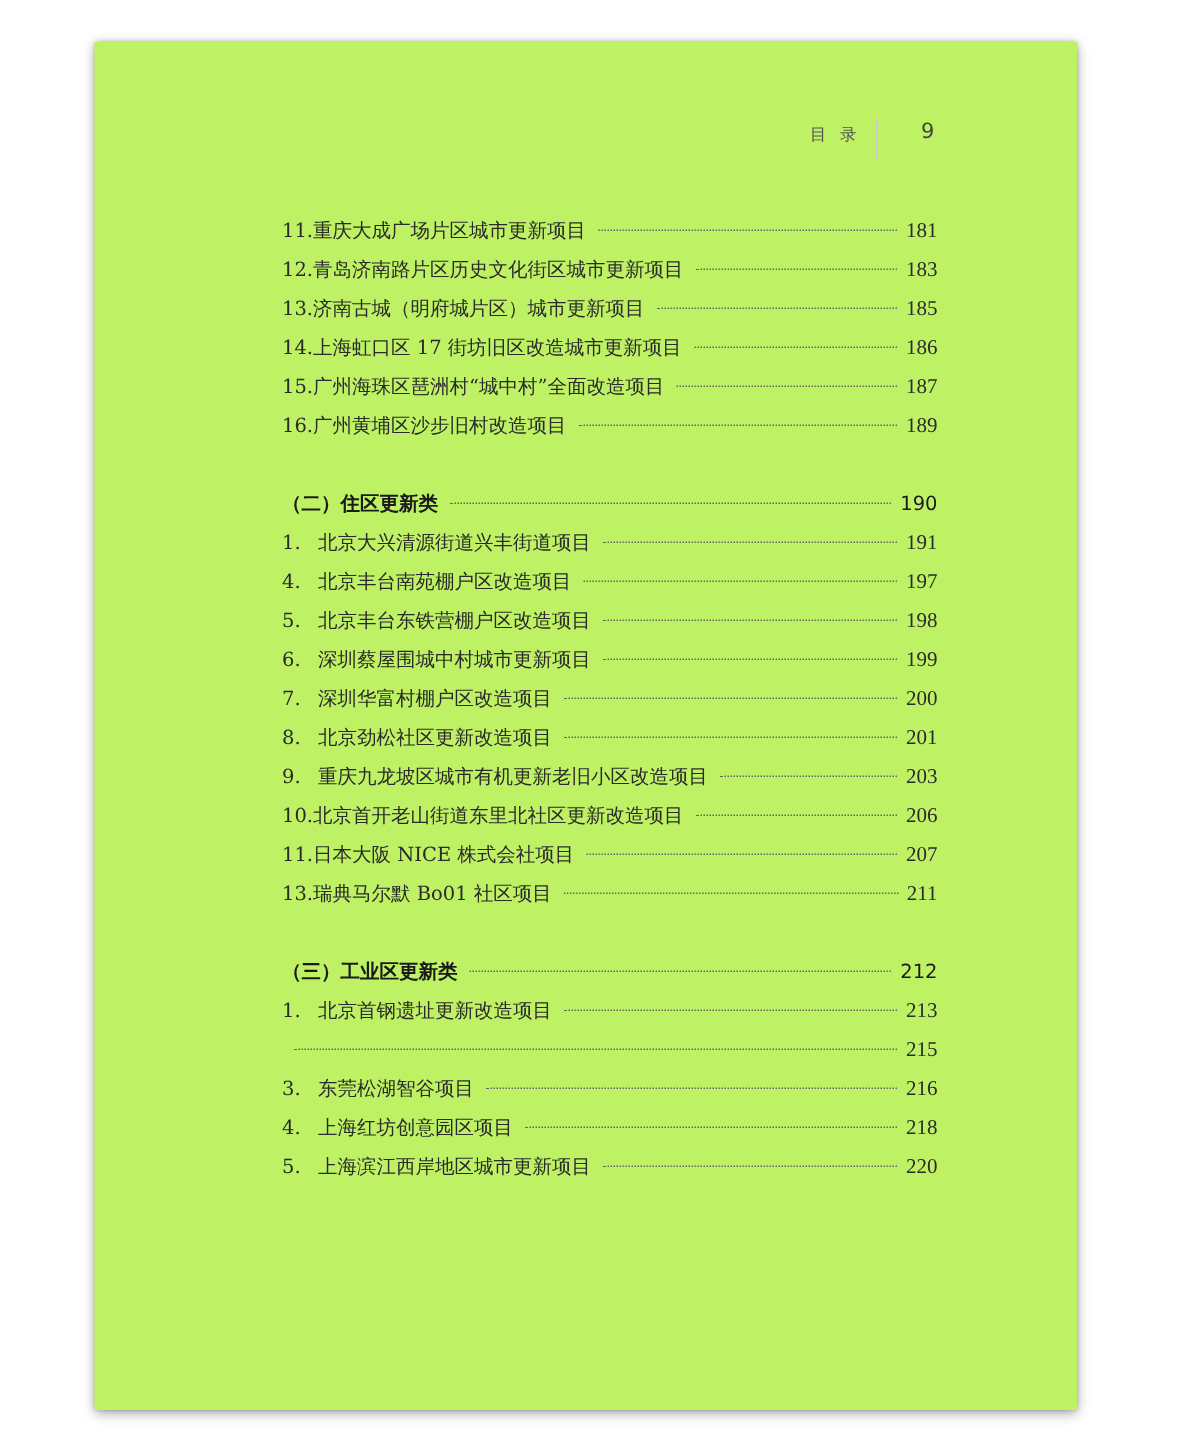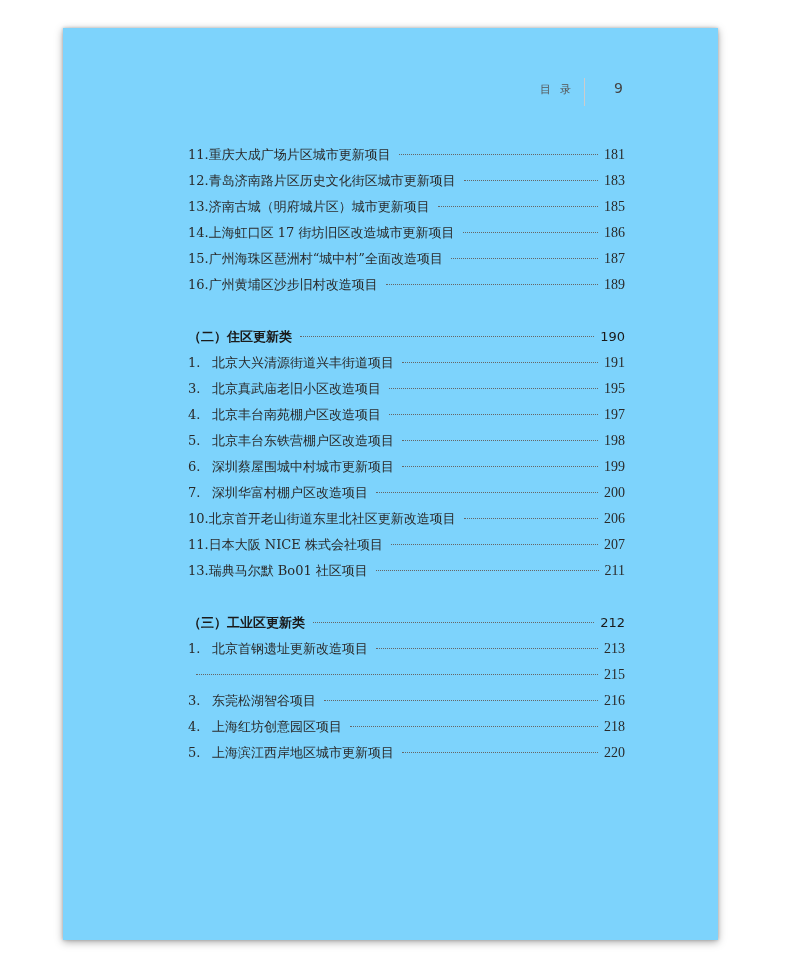--- a/index.html
+++ b/index.html
@@ -9,21 +9,21 @@
       width: 790px;
       height: 962px;
       overflow: hidden;
     }
     .page {
       position: absolute;
       left: 63px;
       top: 28px;
       width: 655px;
       height: 912px;
-      background: #7dd3fc;
+      background: #bef264;
       box-shadow: 0 2px 8px rgba(0,0,0,0.35), 0 0 3px rgba(0,0,0,0.2);
     }
     .running-header {
       position: absolute;
       top: 50px;
       left: 0;
       width: 655px;
       height: 30px;
     }
     .header-title {
@@ -155,43 +155,48 @@
       <span class="toc-label">（二）住区更新类</span>
       <span class="toc-leader"></span>
       <span class="toc-page">190</span>
     </div>
     <div class="toc-row">
       <span class="toc-label"><span class="toc-num wide">1.</span><span>北京大兴清源街道兴丰街道项目</span></span>
       <span class="toc-leader"></span>
       <span class="toc-page">191</span>
     </div>
     <div class="toc-row">
-      <span class="toc-label"><span class="toc-num wide">3.</span><span>北京真武庙老旧小区改造项目</span></span>
-      <span class="toc-leader"></span>
-      <span class="toc-page">195</span>
-    </div>
-    <div class="toc-row">
       <span class="toc-label"><span class="toc-num wide">4.</span><span>北京丰台南苑棚户区改造项目</span></span>
       <span class="toc-leader"></span>
       <span class="toc-page">197</span>
     </div>
     <div class="toc-row">
       <span class="toc-label"><span class="toc-num wide">5.</span><span>北京丰台东铁营棚户区改造项目</span></span>
       <span class="toc-leader"></span>
       <span class="toc-page">198</span>
     </div>
     <div class="toc-row">
       <span class="toc-label"><span class="toc-num wide">6.</span><span>深圳蔡屋围城中村城市更新项目</span></span>
       <span class="toc-leader"></span>
       <span class="toc-page">199</span>
     </div>
     <div class="toc-row">
       <span class="toc-label"><span class="toc-num wide">7.</span><span>深圳华富村棚户区改造项目</span></span>
       <span class="toc-leader"></span>
       <span class="toc-page">200</span>
+    </div>
+    <div class="toc-row">
+      <span class="toc-label"><span class="toc-num wide">8.</span><span>北京劲松社区更新改造项目</span></span>
+      <span class="toc-leader"></span>
+      <span class="toc-page">201</span>
+    </div>
+    <div class="toc-row">
+      <span class="toc-label"><span class="toc-num wide">9.</span><span>重庆九龙坡区城市有机更新老旧小区改造项目</span></span>
+      <span class="toc-leader"></span>
+      <span class="toc-page">203</span>
     </div>
     <div class="toc-row">
       <span class="toc-label"><span class="toc-num">10.</span><span>北京首开老山街道东里北社区更新改造项目</span></span>
       <span class="toc-leader"></span>
       <span class="toc-page">206</span>
     </div>
     <div class="toc-row">
       <span class="toc-label"><span class="toc-num">11.</span><span>日本大阪 NICE 株式会社项目</span></span>
       <span class="toc-leader"></span>
       <span class="toc-page">207</span>

